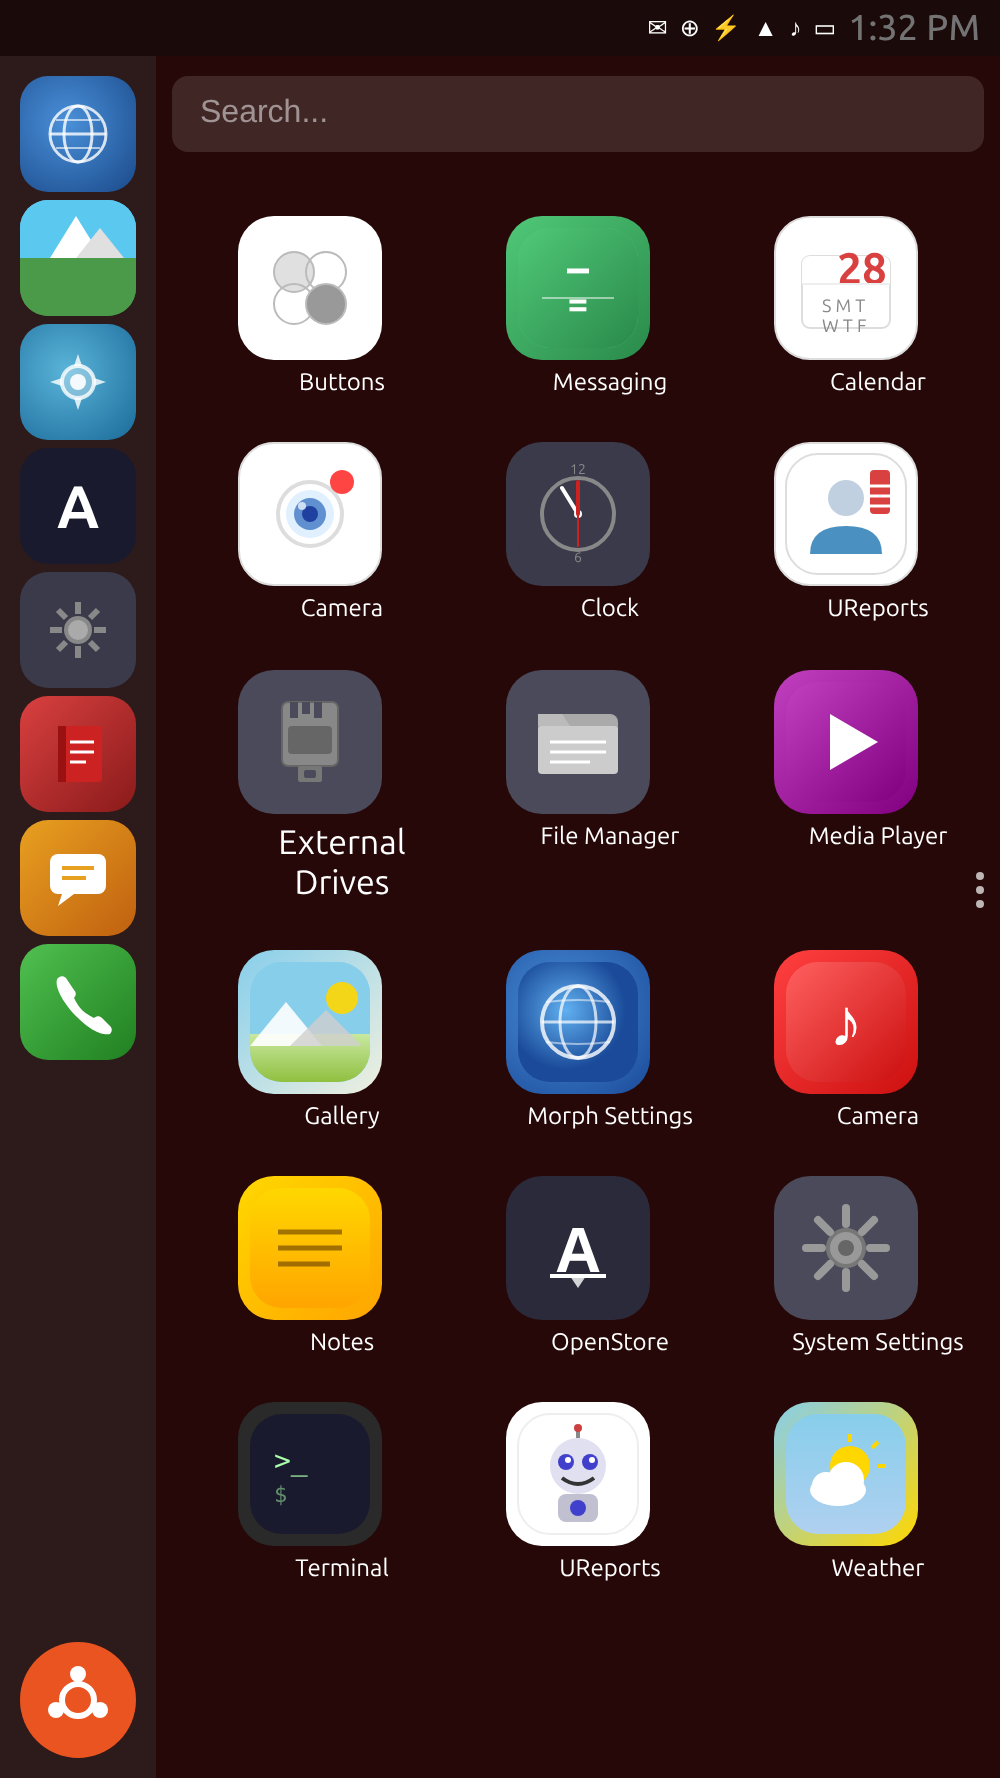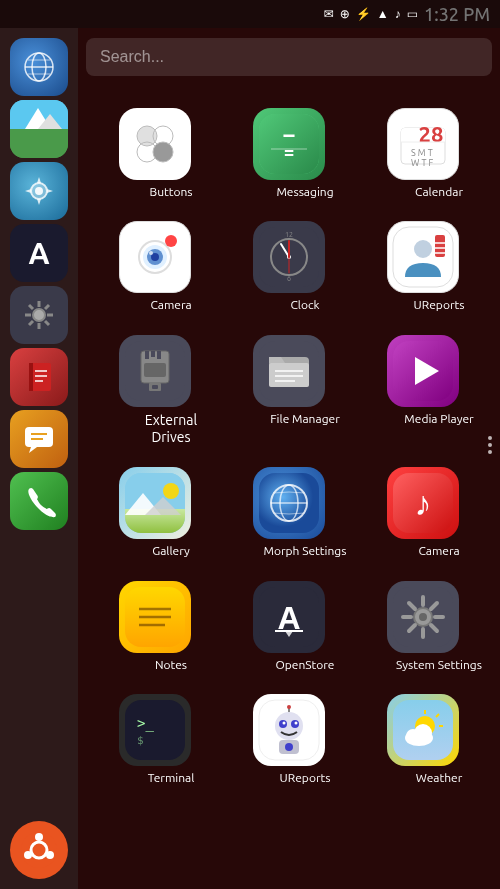--- a/index.html
+++ b/index.html
@@ -469,21 +469,21 @@
           <rect x="16" y="10" width="28" height="32" rx="3" fill="#888" stroke="#666" stroke-width="1"></rect>
           <rect x="20" y="10" width="4" height="8" fill="#4a4a5a"></rect>
           <rect x="26" y="10" width="4" height="6" fill="#4a4a5a"></rect>
           <rect x="32" y="10" width="4" height="8" fill="#4a4a5a"></rect>
           <rect x="19" y="22" width="22" height="14" rx="2" fill="#666"></rect>
 
           <rect x="24" y="42" width="12" height="8" rx="1" fill="#777"></rect>
           <rect x="27" y="44" width="6" height="4" rx="1" fill="#4a4a5a"></rect>
         </svg>
       </div>
-      <span class="app-label" style="font-size:14px;">External Drives</span>
+      <span class="app-label" style="font-size:17px;">External Drives</span>
     </div>
 
     <div class="app-item">
       <div class="app-icon icon-file-manager">
         <svg width="60" height="60" viewBox="0 0 60 60">
           <rect width="60" height="60" rx="16" fill="#4a4a5a"></rect>
 
           <rect x="10" y="16" width="40" height="30" rx="4" fill="#aaa"></rect>
           <rect x="10" y="22" width="40" height="24" rx="2" fill="#ccc"></rect>
           <polygon points="10,16 22,16 26,22 10,22" fill="#bbb"></polygon>

